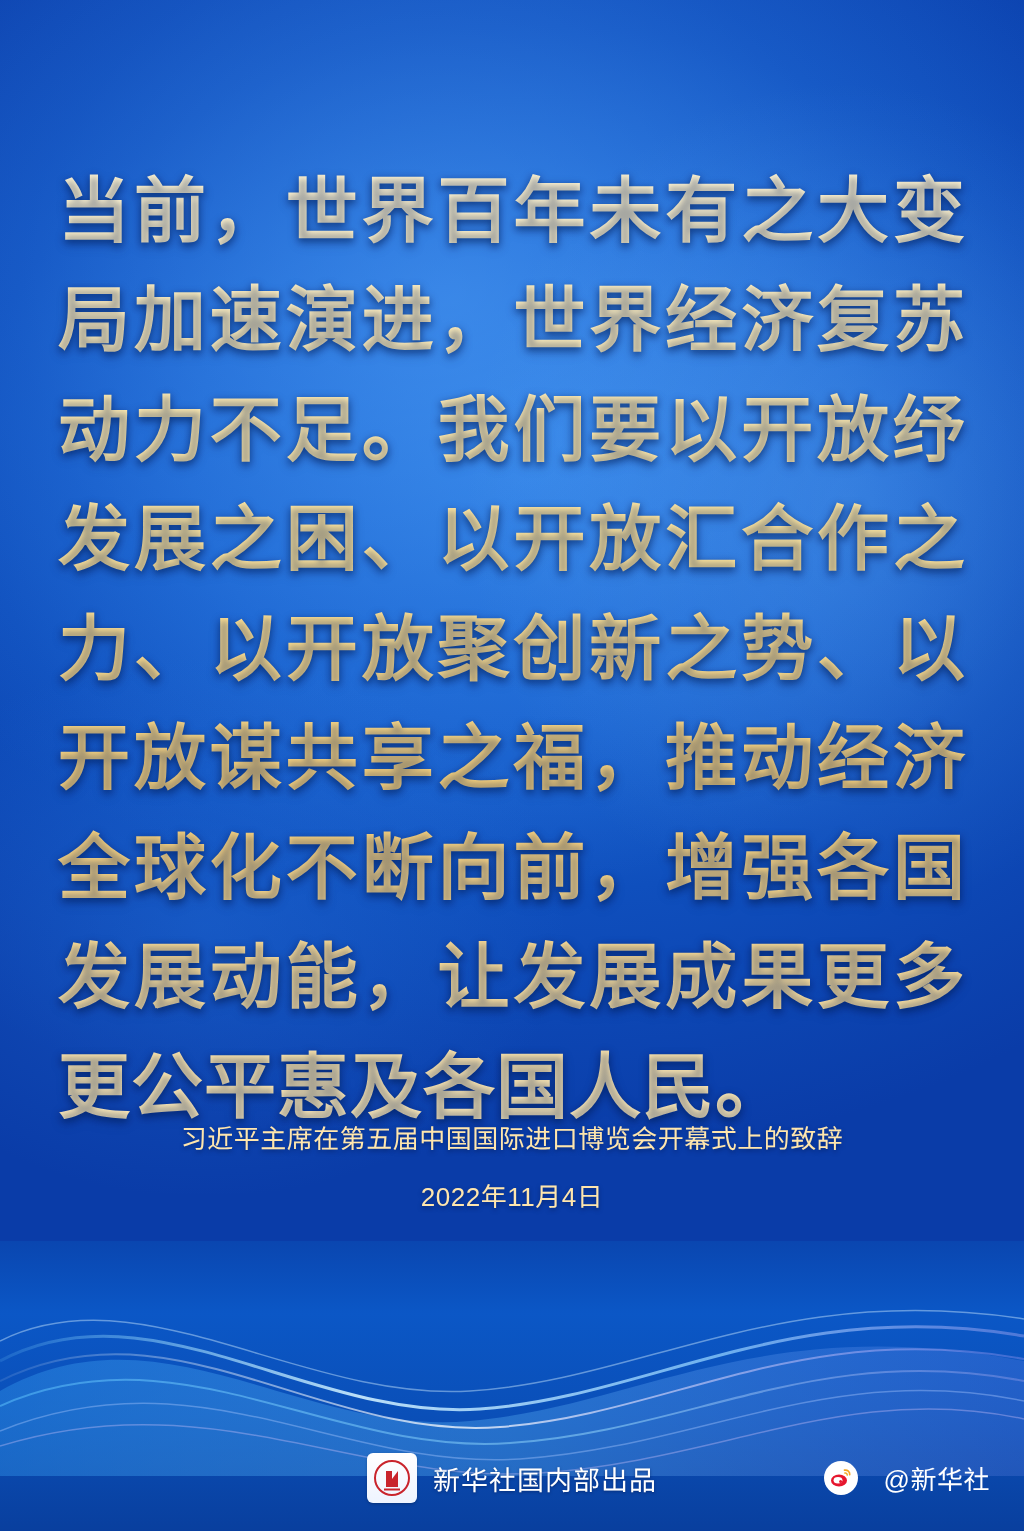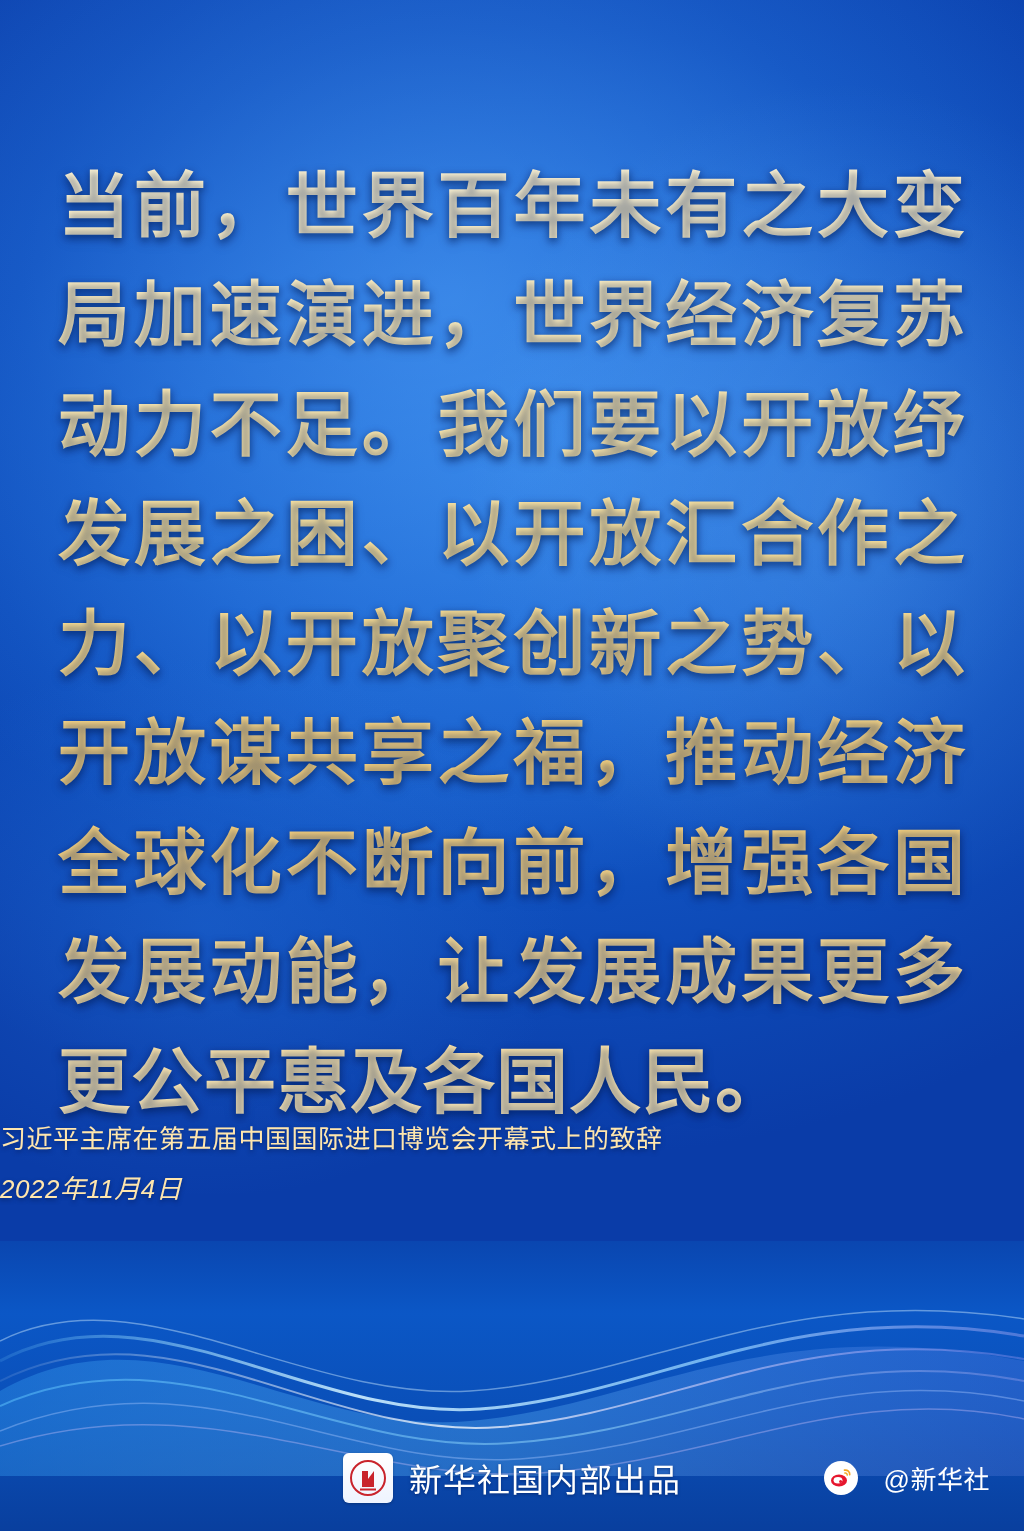--- a/index.html
+++ b/index.html
@@ -47,21 +47,21 @@
     background: radial-gradient(ellipse at 50% 50%, rgba(40,120,225,0.35) 0%, rgba(10,60,160,0) 72%);
     pointer-events: none;
   }
 
   
   .quote {
     position: absolute;
     left: 58px;
     right: 58px;
     top: 158px;
-    font-family: Liberation Mono, monospace;
+    font-family: Liberation Serif, serif;
     font-weight: bold;
     font-size: 72px;
     line-height: 1.52;
     letter-spacing: 1px;
     text-align: justify;
     text-align-last: left;
     color: #ffe9a8;
     background: linear-gradient(180deg, #fff6d6 0%, #ffe7a0 38%, #f7d07a 66%, #ffeec0 100%);
     -webkit-background-clip: text;
     background-clip: text;
@@ -69,29 +69,29 @@
     text-shadow: 0 3px 6px rgba(0, 25, 80, 0.35);
     filter: drop-shadow(0 3px 5px rgba(2, 28, 90, 0.45));
   }
 
   
   .caption {
     position: absolute;
     left: 0;
     right: 0;
     top: 1118px;
+    text-align: center;
     color: #ffe6ad;
     font-size: 26px;
     line-height: 1.62;
     letter-spacing: 0.5px;
     text-shadow: 0 2px 4px rgba(0, 20, 70, 0.5);
   }
   .caption .line2 {
-    margin-top: 8px;
-    font-style: italic;
+    margin-top: 16px;
   }
 
   
   .waveband {
     position: absolute;
     left: 0;
     right: 0;
     bottom: 0;
     height: 290px;
     overflow: hidden;
@@ -128,21 +128,21 @@
     height: 50px;
     border-radius: 6px;
     background: linear-gradient(180deg, #ffffff 0%, #eef4ff 100%);
     display: flex;
     align-items: center;
     justify-content: center;
     box-shadow: 0 1px 3px rgba(0,0,0,0.25);
   }
   .brand-label {
     color: #ffffff;
-    font-size: 33px;
+    font-size: 27px;
     letter-spacing: 1px;
     text-shadow: 0 1px 3px rgba(0,20,70,0.5);
   }
   .weibo {
     position: absolute;
     right: 34px;
     top: 10px;
     display: flex;
     align-items: center;
     gap: 26px;

